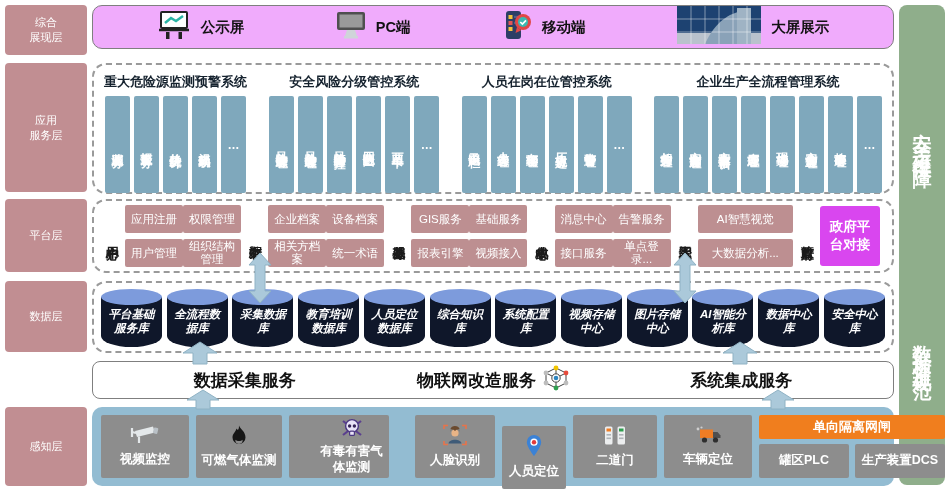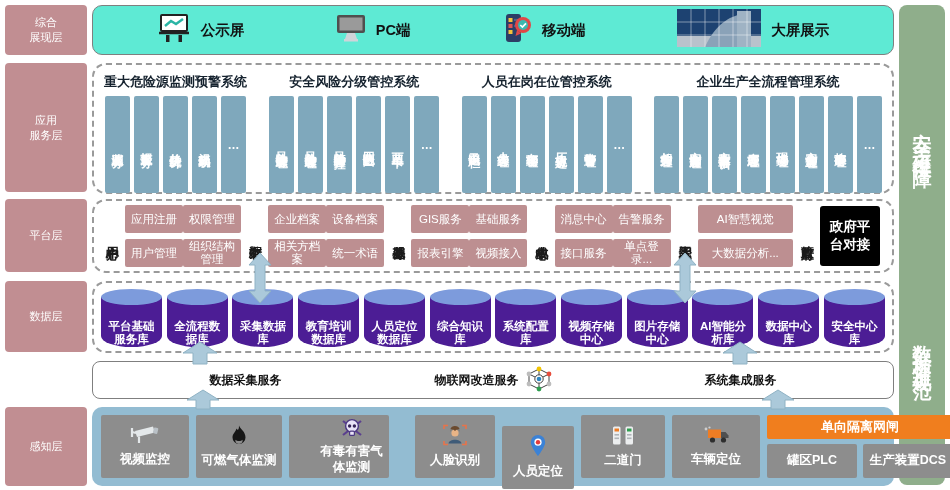--- a/index.html
+++ b/index.html
@@ -12,21 +12,21 @@
     font-size:11px; font-weight:500; text-align:center; white-space:pre-line; line-height:1.35; }
 
   
   .banner { position:absolute; left:899px; top:5px; width:46px; height:480px; background:#8fae8b;
     border-radius:8px; display:flex; flex-direction:column; align-items:center; justify-content:space-around;
     padding:28px 0; }
   .banner .vtxt { writing-mode:vertical-rl; text-orientation:upright; color:#fff; font-size:19px;
     font-weight:bold; letter-spacing:7px; }
 
   
-  .top-row { position:absolute; left:92px; top:5px; width:802px; height:50px; background:#5eead4;
+  .top-row { position:absolute; left:92px; top:5px; width:802px; height:44px; background:#f0abfc;
     border:1.6px solid #7f7f7f; border-radius:10px; display:flex; align-items:center;
     justify-content:space-around; padding:0 18px; }
   .pres-item { display:flex; align-items:center; gap:10px; }
   .pres-item .lbl { font-size:14.5px; font-weight:bold; color:#111; }
 
   
   .dashed { position:absolute; left:92px; width:802px; border:2px dashed #9a9a9a; border-radius:14px; background:#fff; }
 
   
   .app-layer { top:63px; height:131px; display:flex; justify-content:space-between; padding:6px 10px; }
@@ -40,37 +40,37 @@
 
   
   .platform-layer { top:199px; height:74px; display:flex; align-items:center; justify-content:space-between; padding:4px 12px; }
   .pgroup { display:flex; align-items:center; gap:6px; }
   .vlabel { writing-mode:vertical-rl; text-orientation:upright; font-size:13px; font-weight:bold;
     color:#1b1b1b; letter-spacing:0px; line-height:1; }
   .pgrid { display:grid; grid-auto-flow:column; grid-template-rows:28px 28px; gap:6px 0; }
   .pbox { width:58px; background:#bd8f91; color:#fff; font-size:11.5px; border-radius:2px;
     display:flex; align-items:center; justify-content:center; text-align:center; line-height:1.12; padding:1px 3px; }
   .pbox.wide { width:95px; }
-  .green-box { width:60px; height:60px; background:#000000; color:#fff; font-size:13.5px; font-weight:bold;
+  .green-box { width:60px; height:60px; background:#d946ef; color:#fff; font-size:13.5px; font-weight:bold;
     border-radius:3px; display:flex; align-items:center; justify-content:center; text-align:center; line-height:1.3; padding:2px 6px; }
 
   
   .data-layer { top:281px; height:72px; display:flex; align-items:center; justify-content:space-between; padding:0 7px; }
-  .cyl { position:relative; width:61px; height:50px; margin-top:9px; background:#4c1d95;
-    border-radius:0 0 50% 50% / 0 0 11px 11px; display:flex; align-items:flex-end; justify-content:center; }
+  .cyl { position:relative; width:61px; height:50px; margin-top:9px; background:#0f172a;
+    border-radius:0 0 50% 50% / 0 0 11px 11px; display:flex; align-items:center; justify-content:center;font-style:italic; }
   .cyl::before { content:""; position:absolute; top:-8px; left:0; width:100%; height:16px;
     background:#7d9bdc; border-radius:50%; }
   .cyl span { position:relative; z-index:1; color:#fff; font-weight:bold; font-size:11.5px;
     text-align:center; line-height:1.15; padding:0 3px; }
 
   
   .collection-row { position:absolute; left:92px; top:361px; width:802px; height:38px; background:#fff;
     border:1.6px solid #7f7f7f; border-radius:8px; display:flex; align-items:center;
     justify-content:space-around; padding:0 40px; }
-  .coll-item { display:flex; align-items:center; gap:7px; font-size:12px; font-weight:bold; color:#111; }
+  .coll-item { display:flex; align-items:center; gap:7px; font-size:17px; font-weight:bold; color:#111; }
 
   
   .perception { position:absolute; left:92px; top:407px; width:802px; height:79px; background:#93bcd2;
     border-radius:10px; display:flex; align-items:center; gap:7px; padding:0 9px; }
   .gbox { background:#8d8d8d; color:#fff; font-size:12.5px; font-weight:bold; border-radius:2px;
     height:63px; display:flex; flex-direction:column; align-items:center; justify-content:center;
     gap:2px; text-align:center; line-height:1.25; padding:3px 4px; flex:none; }
   .spacer { width:12px; flex:none; }
   .p-right { flex:1; min-width:186px; display:flex; flex-direction:column; gap:5px; }
   .gateway { height:24px; background:#f07e1e; color:#fff; font-size:13px; font-weight:bold;
@@ -381,21 +381,21 @@
               <path d="M5 20.5 H1 V17"></path>
           </g>
           <path d="M7.5 8 A4.5 4.5 0 0 1 16.5 8 L15.5 5.5 L8.5 5.5 Z" fill="#6b4a2f"></path>
           <circle cx="12" cy="9" r="3.6" fill="#e9b486"></circle>
           <path d="M12 7 A4.8 4.8 0 0 1 16.7 5.2 A5 5 0 0 0 7.3 5.2 A4.8 4.8 0 0 1 12 7 Z" fill="#6b4a2f"></path>
           <path d="M5.5 19.5 C6.2 14.5 17.8 14.5 18.5 19.5 Z" fill="#3f5b78"></path>
         </svg>
       </span>
       <span>人脸识别</span>
     </div>
-    <div class="gbox" style="width:72px;margin-top:21px;">
+    <div class="gbox" style="width:64px;margin-top:21px;">
       <span>
         <svg width="18" height="23" viewBox="0 0 18 23">
           <path d="M9 1 A7.2 7.2 0 0 1 16.2 8.2 C16.2 12.8 9 22 9 22 C9 22 1.8 12.8 1.8 8.2 A7.2 7.2 0 0 1 9 1 Z" fill="#3b82d6"></path>
           <circle cx="9" cy="8.2" r="3.6" fill="#fff"></circle>
           <circle cx="9" cy="8.2" r="2.2" fill="#e33b3b"></circle>
         </svg>
       </span>
       <span>人员定位</span>
     </div>
     <div class="gbox" style="width:84px;">

